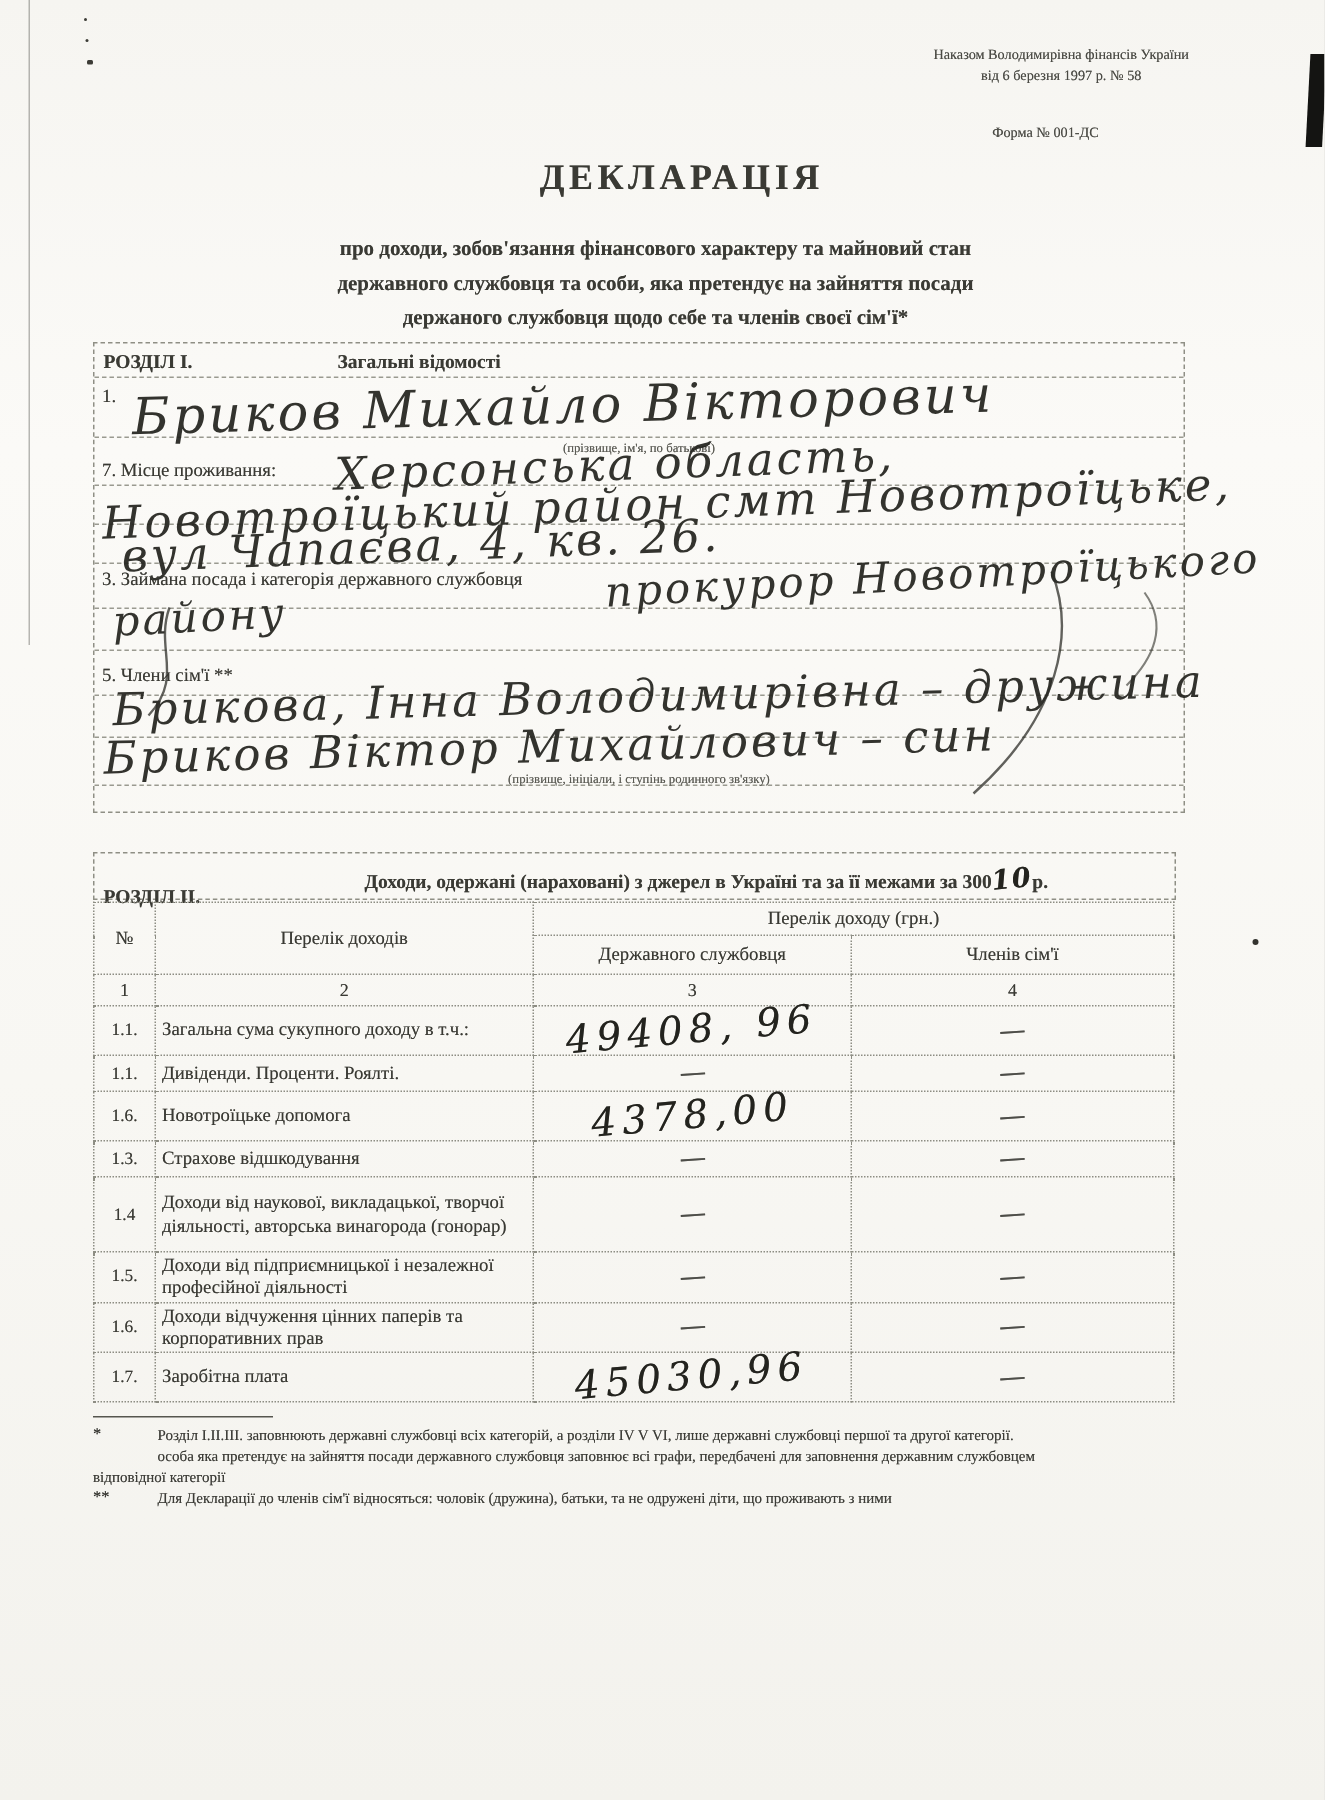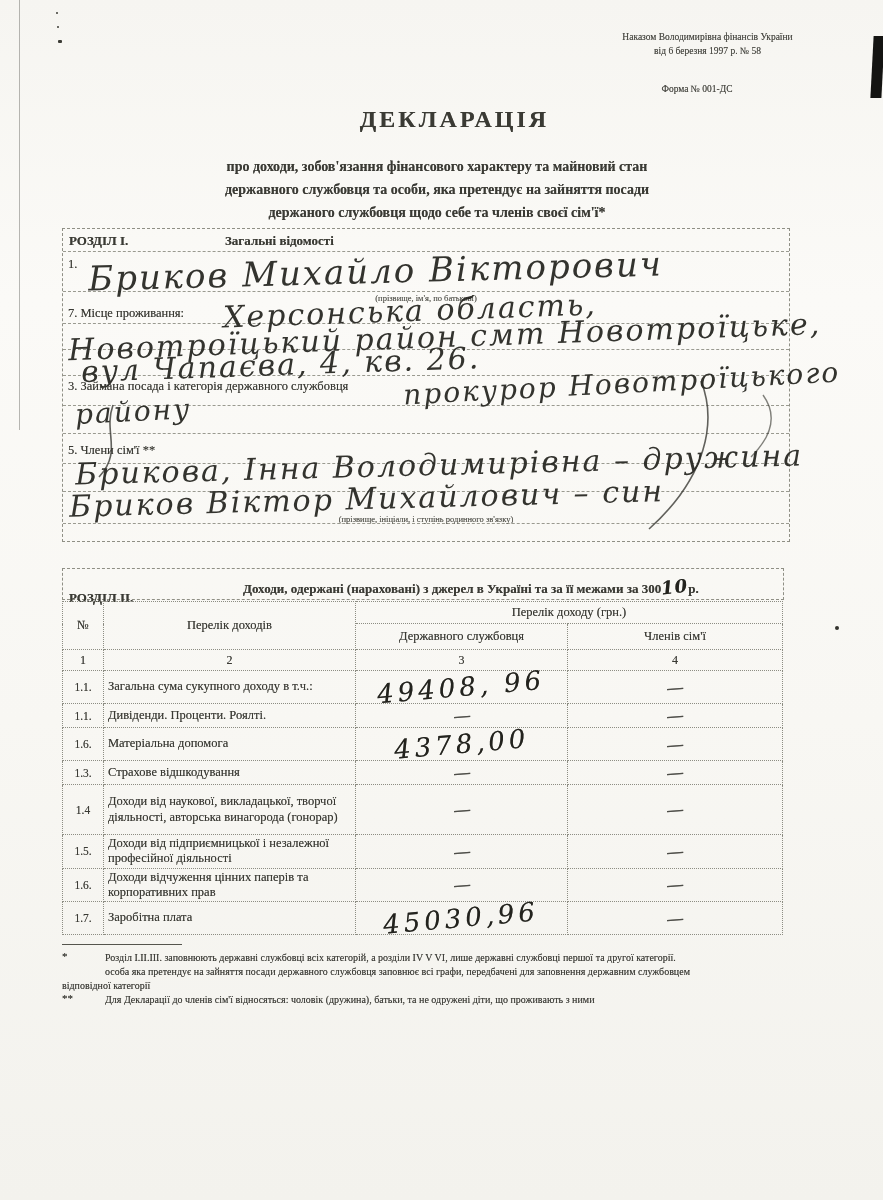--- a/index.html
+++ b/index.html
@@ -158,21 +158,21 @@
           <td class="amount"><span class="dash-mark">—</span></td>
         </tr>
         <tr style="height:22px;">
           <td class="cell-num">1.1.</td>
           <td class="cell-label">Дивіденди. Проценти. Роялті.</td>
           <td class="amount"><span class="dash-mark">—</span></td>
           <td class="amount"><span class="dash-mark">—</span></td>
         </tr>
         <tr style="height:28px;">
           <td class="cell-num">1.6.</td>
-          <td class="cell-label">Матеріальна допомога</td>
+          <td class="cell-label">Новотроїцьке допомога</td>
           <td class="amount"><span class="hw-amount">4378,00</span></td>
           <td class="amount"><span class="dash-mark">—</span></td>
         </tr>
         <tr style="height:22px;">
           <td class="cell-num">1.3.</td>
           <td class="cell-label">Страхове відшкодування</td>
           <td class="amount"><span class="dash-mark">—</span></td>
           <td class="amount"><span class="dash-mark">—</span></td>
         </tr>
         <tr style="height:50px;">

